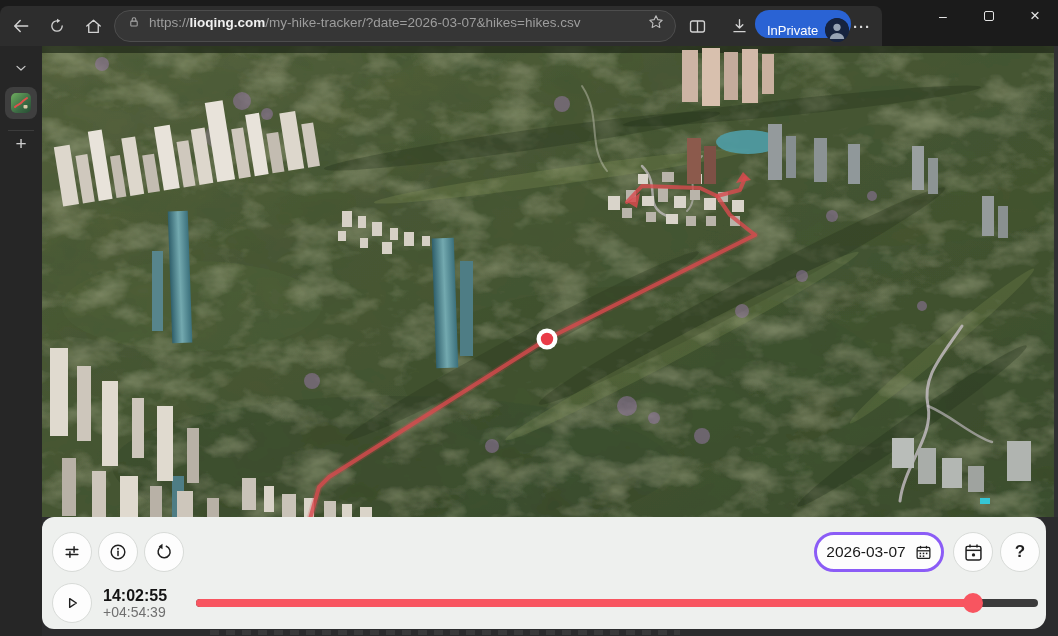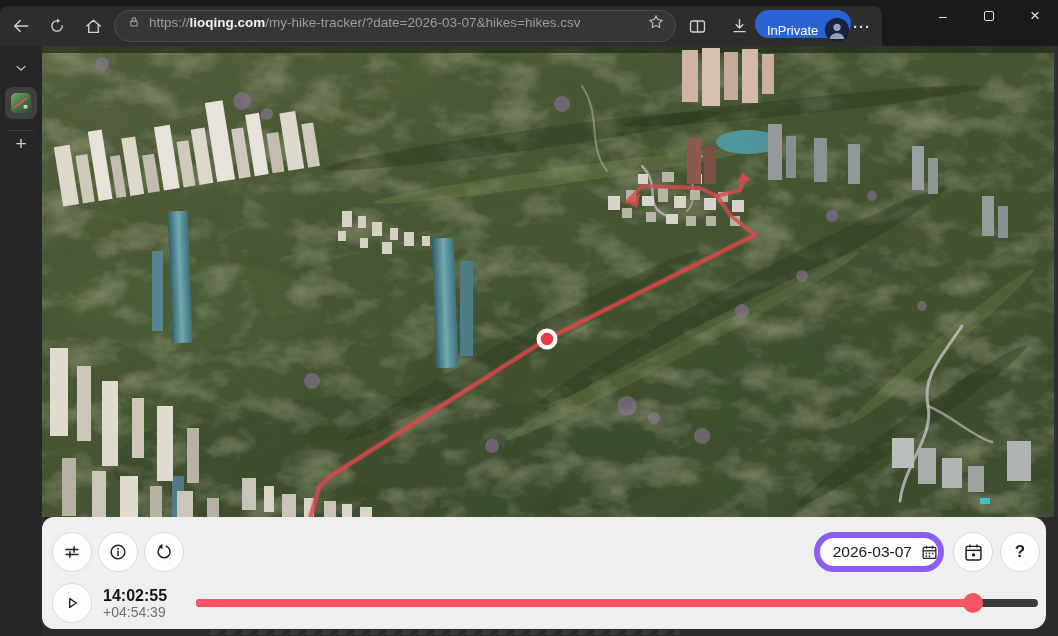--- a/index.html
+++ b/index.html
@@ -53,21 +53,21 @@
   
   .bottom-zone{position:absolute;left:42px;top:517px;width:1016px;height:119px;background:#2b2b2d;}
   .panel{position:absolute;left:0;top:0;width:1004px;height:112px;background:#eef0ee;border-radius:12px 14px 14px 12px;}
   .circle-btn{
     position:absolute;width:40px;height:40px;border-radius:50%;background:#fdfdfd;
     border:1px solid #d8dbd8;display:flex;align-items:center;justify-content:center;cursor:pointer;color:#1f1f1f;
   }
   .row1{top:15px;} .row2{top:66px;}
   .date-pill{
     position:absolute;left:772px;top:15px;width:130px;height:40px;border-radius:20px;background:#fdfdfd;
-    border:6px solid #8b5cf6;display:flex;align-items:center;justify-content:flex-end;gap:9px;cursor:pointer;
+    border:3px solid #8b5cf6;display:flex;align-items:center;justify-content:center;gap:9px;cursor:pointer;
   }
   .date-text{font-size:15.5px;color:#1a1a1a;}
   .help-glyph{font-size:17px;font-weight:bold;color:#1f1f1f;}
   .time-block{position:absolute;left:61px;top:69px;}
   .time-main{font-size:16px;font-weight:bold;color:#141414;line-height:19px;}
   .time-offset{font-size:14px;color:#6f6f6f;line-height:14px;}
   .slider{position:absolute;left:154px;top:76px;width:842px;height:20px;cursor:pointer;}
   .slider-track{position:absolute;left:0;top:6px;width:100%;height:8px;border-radius:4px;background:#3b3b3b;}
   .slider-fill{position:absolute;left:0;top:6px;height:8px;border-radius:4px;background:var(--accent-red,#f85560);width:92%;}
   .slider-thumb{position:absolute;top:0;width:20px;height:20px;border-radius:50%;background:var(--accent-red,#f85560);left:calc(92% - 10px);}

